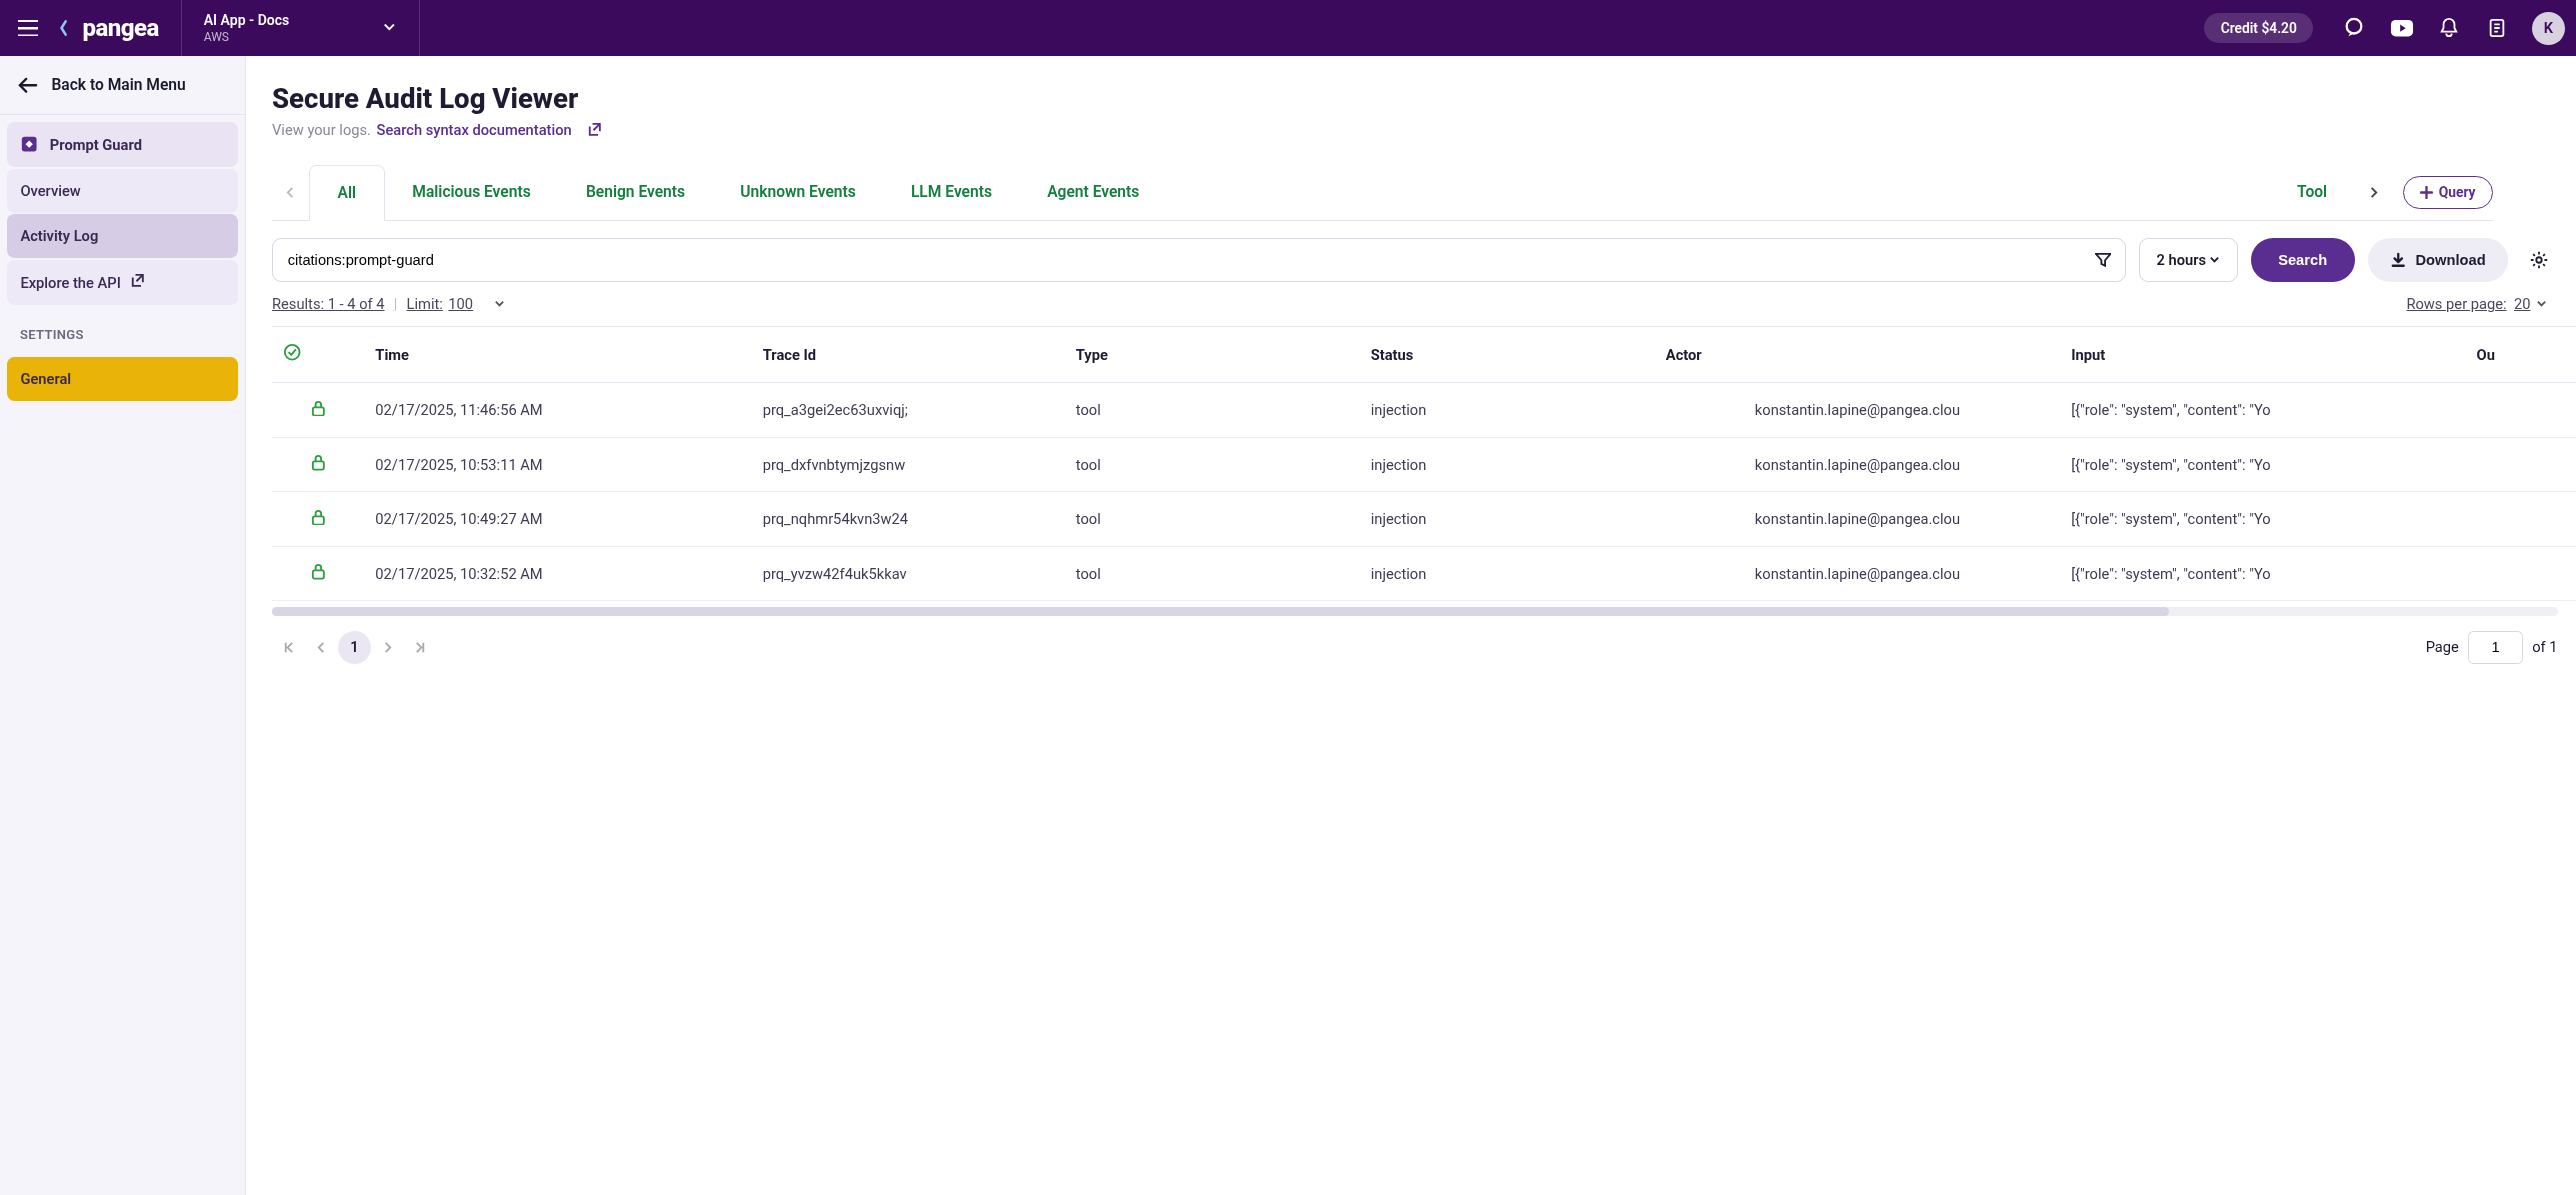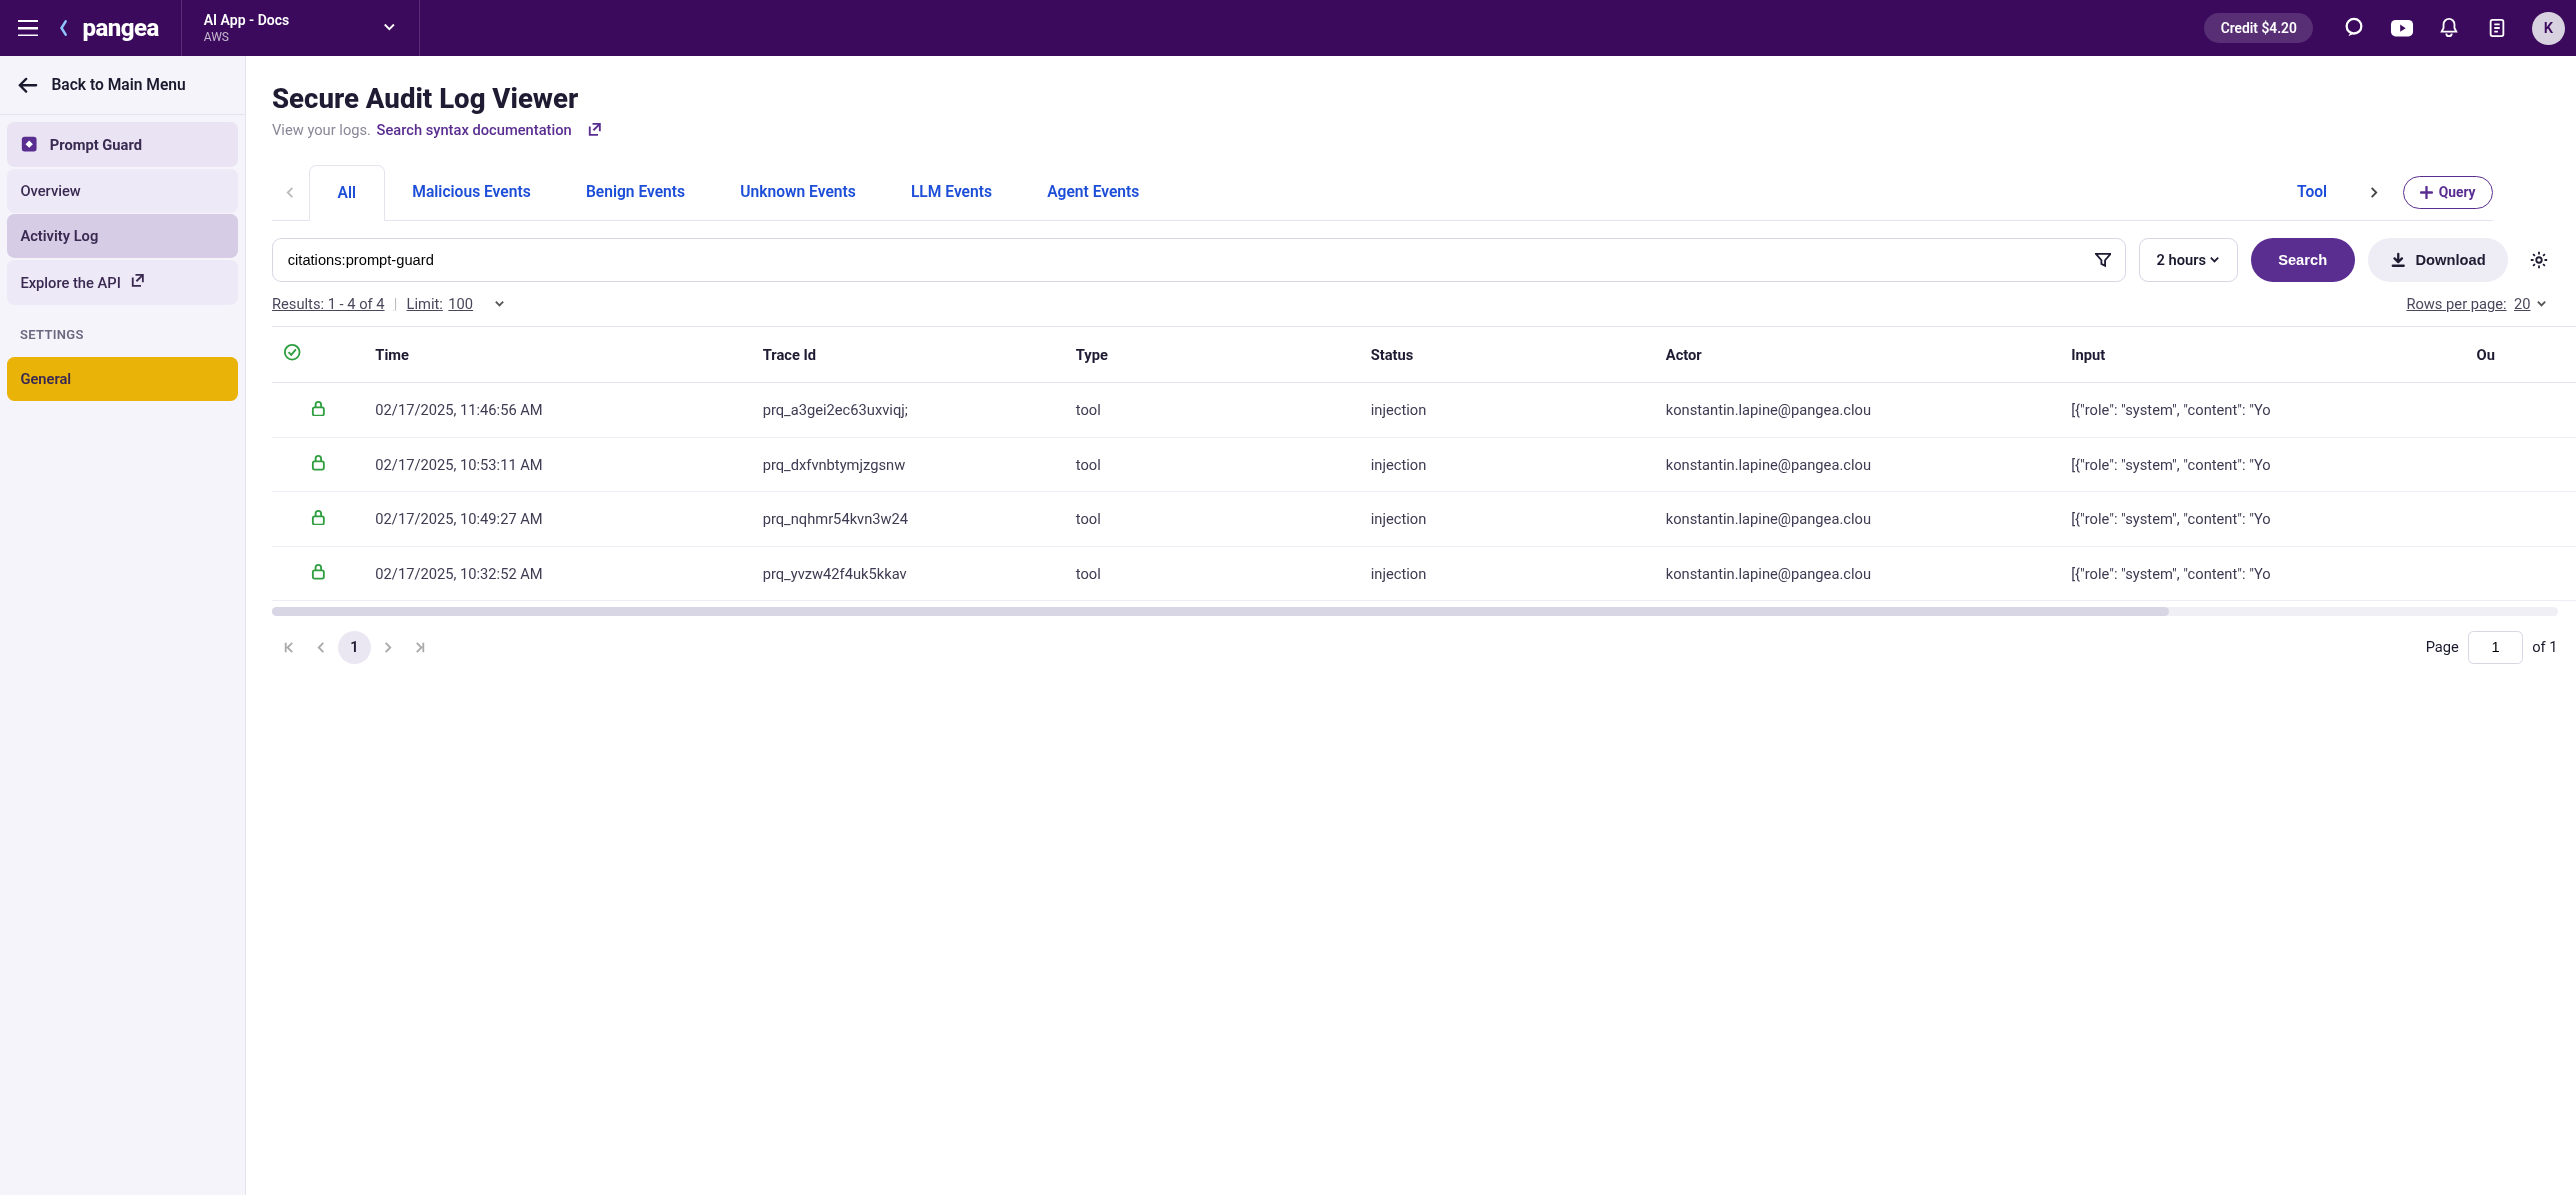--- a/index.html
+++ b/index.html
@@ -36,21 +36,21 @@
     .nav-item.settings { background: #eab308; }
 
     
     .main { flex:1; padding: 26px 0 26px 26px; }
     .page-title { font-size: 27.6px; font-weight: 800; color: #1f1b33; margin-bottom: 5.5px;}
     .page-subtitle { font-size: 14.7px; color: #8a8798; display:flex; align-items:center; gap:5.5px;}
     .page-subtitle a { color: #5a2e91; font-weight:500; text-decoration:none; display:inline-flex; align-items:center; gap:15px; cursor:pointer;}
 
     .tabs-row { display:flex; align-items:center; border-bottom: 0.9px solid #e5e3ef; margin-top: 26px; margin-right: 83px;}
     .tabs-nav { width: 37px; display:flex; align-items:center; justify-content:center; color:#aaa; cursor:pointer;}
-    .tab { padding: 18.4px 27.6px; font-size: 15.6px; font-weight:600; color: #1d4ed8; cursor:pointer; white-space:nowrap;}
+    .tab { padding: 18.4px 27.6px; font-size: 15.6px; font-weight:600; color: #15803d; cursor:pointer; white-space:nowrap;}
     .tab.active { border:0.9px solid #e5e3ef; border-bottom: 0.9px solid #fff; border-radius: 7.4px 7.4px 0 0; margin-bottom:-0.9px; background:#fff;}
     .tab.tool { margin-left: auto;}
     .query-btn { margin-left: 11px; border:1.8px solid #5a2e91; color:#5a2e91; border-radius: 20px; padding: 7.4px 16.5px; font-size:13.8px; font-weight:700; display:flex; align-items:center; gap:5.5px; cursor:pointer;}
 
     .search-row { display:flex; align-items:center; gap: 13px; margin-top: 16.5px; padding-right: 18.4px;}
     .search-box { flex:1; border:0.9px solid #d8d5e4; border-radius:9.2px; display:flex; align-items:center; height:44px; overflow:hidden; min-width:0;}
     .search-input { flex:1; border:none; outline:none; font-size:14.7px; padding: 0 14.7px; min-width:0;}
     .filter-btn { width:44px; height:100%; display:flex; align-items:center; justify-content:center; cursor:pointer;}
     .time-select { border:0.9px solid #d8d5e4; border-radius:9.2px; height:44px; padding: 0 16.5px; display:flex; align-items:center; gap:3px; font-size:14.7px; font-weight:600; cursor:pointer; white-space:nowrap;}
     .search-btn { background:#5a2e91; color:#fff; border:none; border-radius:22px; height:44px; padding: 0 27.6px; font-size:14.7px; font-weight:700; cursor:pointer;}
@@ -66,21 +66,21 @@
     
     .table-wrap { margin-top: 13px; overflow-x:auto; }
     table.logtable { width: 100%; border-collapse: collapse; table-layout:fixed; min-width: 1177px;}
     .logtable th { text-align:left; font-size:14.7px; font-weight:700; color:#1f1b33; padding: 16.5px 11px; border-top:0.9px solid #e5e3ef; border-bottom:0.9px solid #e5e3ef; white-space:nowrap; overflow:hidden; text-overflow:ellipsis;}
     .logtable td { font-size:14.7px; color:#3e3b52; padding: 16.5px 11px; border-bottom:0.9px solid #eeecf4; white-space:nowrap; overflow:hidden; text-overflow:ellipsis;}
     .col-check { width:46px; text-align:center;}
     .col-time { width:193px;}
     .col-trace { width:156px;}
     .col-type { width:147px;}
     .col-status { width:147px;}
-    .col-actor { width:202px;}
+    .col-actor { width:202px;text-align:center;}
     .col-input { width:202px;}
     .col-output { width:55px;}
     .check-circle { color:#2e9e3f; display:inline-flex;}
     .lock-icon { color:#2e9e3f; display:inline-flex;}
 
     .hscroll-track { height:9.2px; background:#f0eff5; border-radius:4.6px; margin-top:5.5px; position:relative; margin-right:18.4px;}
     .hscroll-thumb { position:absolute; left:0; top:0; height:100%; width:83%; background:#d8d5e4; border-radius:4.6px;}
 
     
     .pagination { display:flex; align-items:center; margin-top: 14.7px; padding-right:18.4px;}

